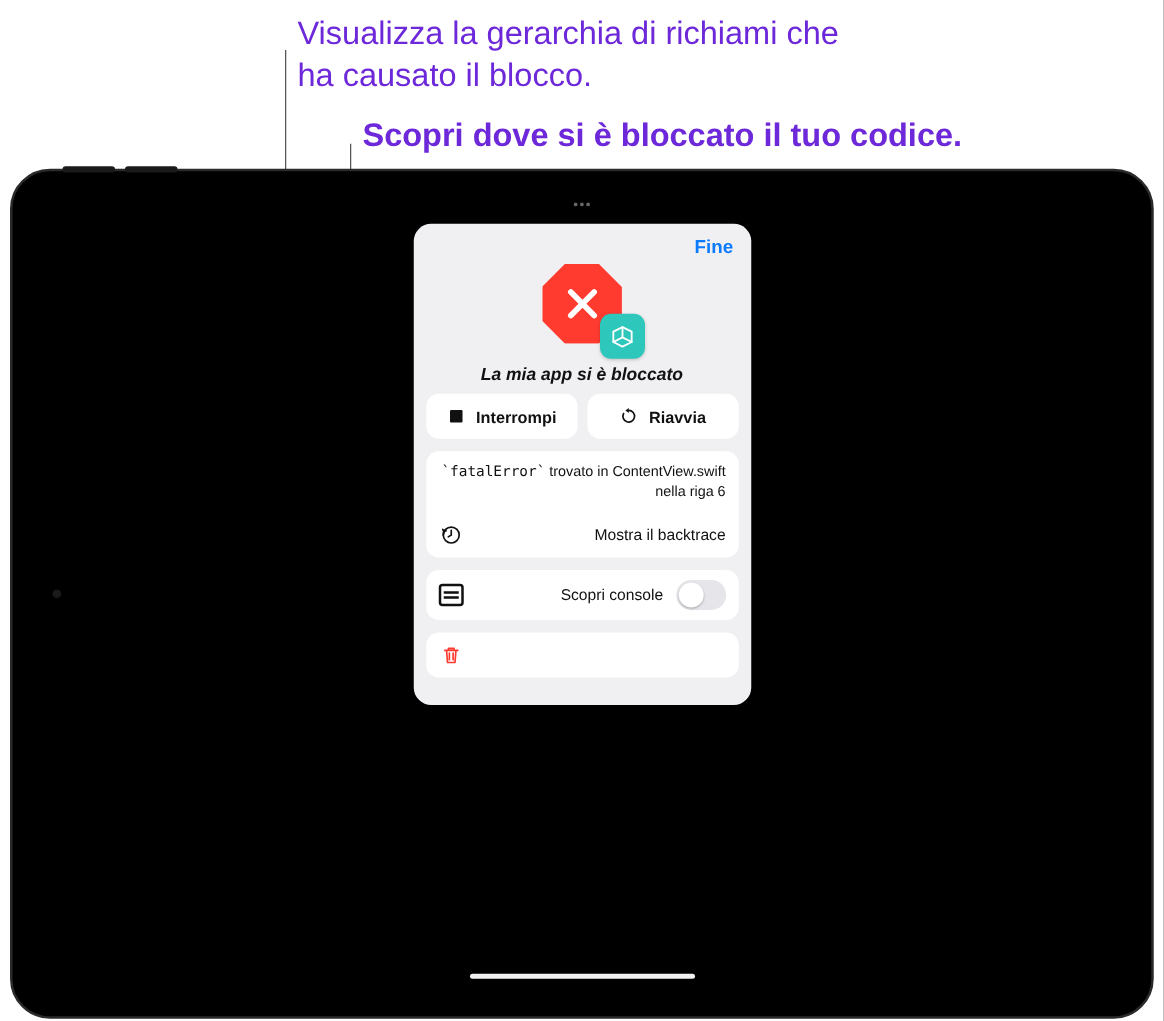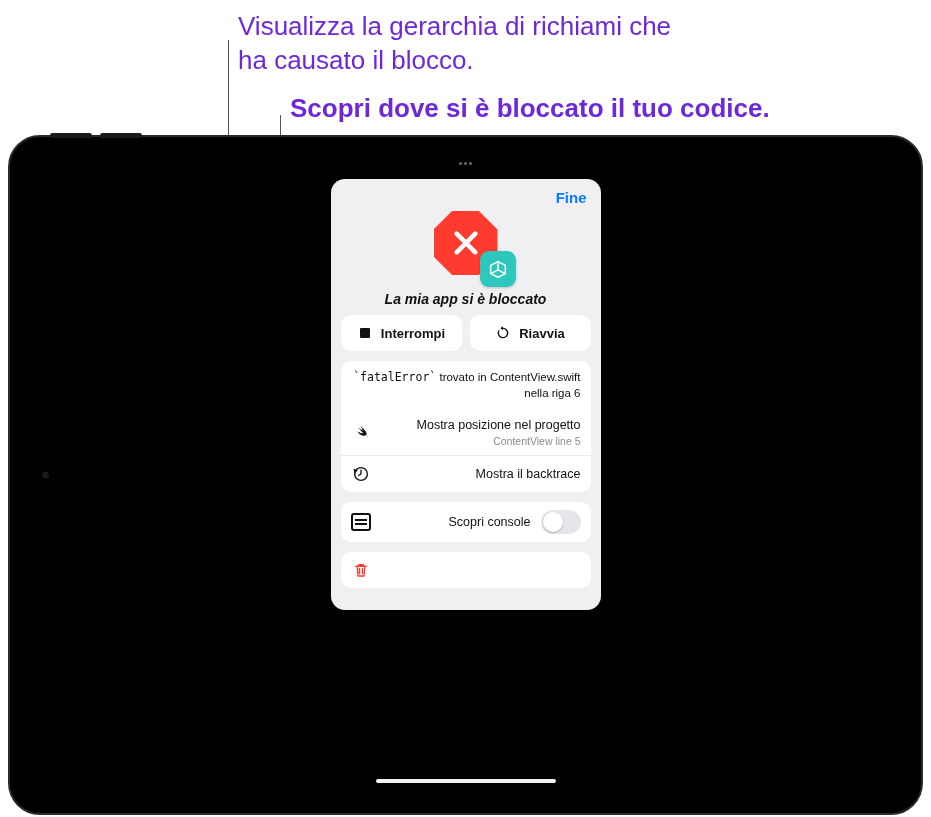--- a/index.html
+++ b/index.html
@@ -245,31 +245,20 @@
         </div>
       </div>
 
       <div class="card">
         <div class="error-msg">
           <span class="mono">`fatalError`</span><span> trovato in ContentView.swift nella riga 6</span>
         </div>
         <div class="row">
           <span class="ico">
             <svg viewBox="0 0 24 24" width="18" height="18">
-                <path fill="#111" d="M19.3 16.6c.5-1.6.1-3.5-1.2-5.5C15.8 7.7 11.2 4 11.2 4s2.3 3.6 3.2 6.1c-2.2-1.1-6.1-4.1-6.1-4.1s4 5.4 6.6 7.2c-1.7.8-4.9.1-7.9-2.1 1.9 3.5 5.2 5.9 8.4 5.9 1.6 0 2.6-.6 3.3-1.1.6.4 1.5 1.3 1.5 2.5 0 0 1.2-1.5-.9-1.8z"></path>
-              </svg>
-          </span>
-          <span class="text">
-            <div class="title">Mostra posizione nel progetto</div>
-            <div class="sub">ContentView line 5</div>
-          </span>
-        </div>
-        <div class="row">
-          <span class="ico">
-            <svg viewBox="0 0 24 24" width="18" height="18">
                 <circle cx="12" cy="12" r="8.5" fill="none" stroke="#111" stroke-width="1.8"></circle>
                 <path d="M12 7 v5 l-3.2 2" fill="none" stroke="#111" stroke-width="1.8" stroke-linecap="round"></path>
                 <path d="M3.5 12 a8.5 8.5 0 0 1 2.2 -5.7" fill="none" stroke="#111" stroke-width="1.8" stroke-linecap="round"></path>
                 <path d="M3 6 l1 2.5 l2.5 -1" fill="none" stroke="#111" stroke-width="1.8" stroke-linecap="round" stroke-linejoin="round"></path>
               </svg>
           </span>
           <span class="text">
             <div class="title">Mostra il backtrace</div>
           </span>
         </div>

